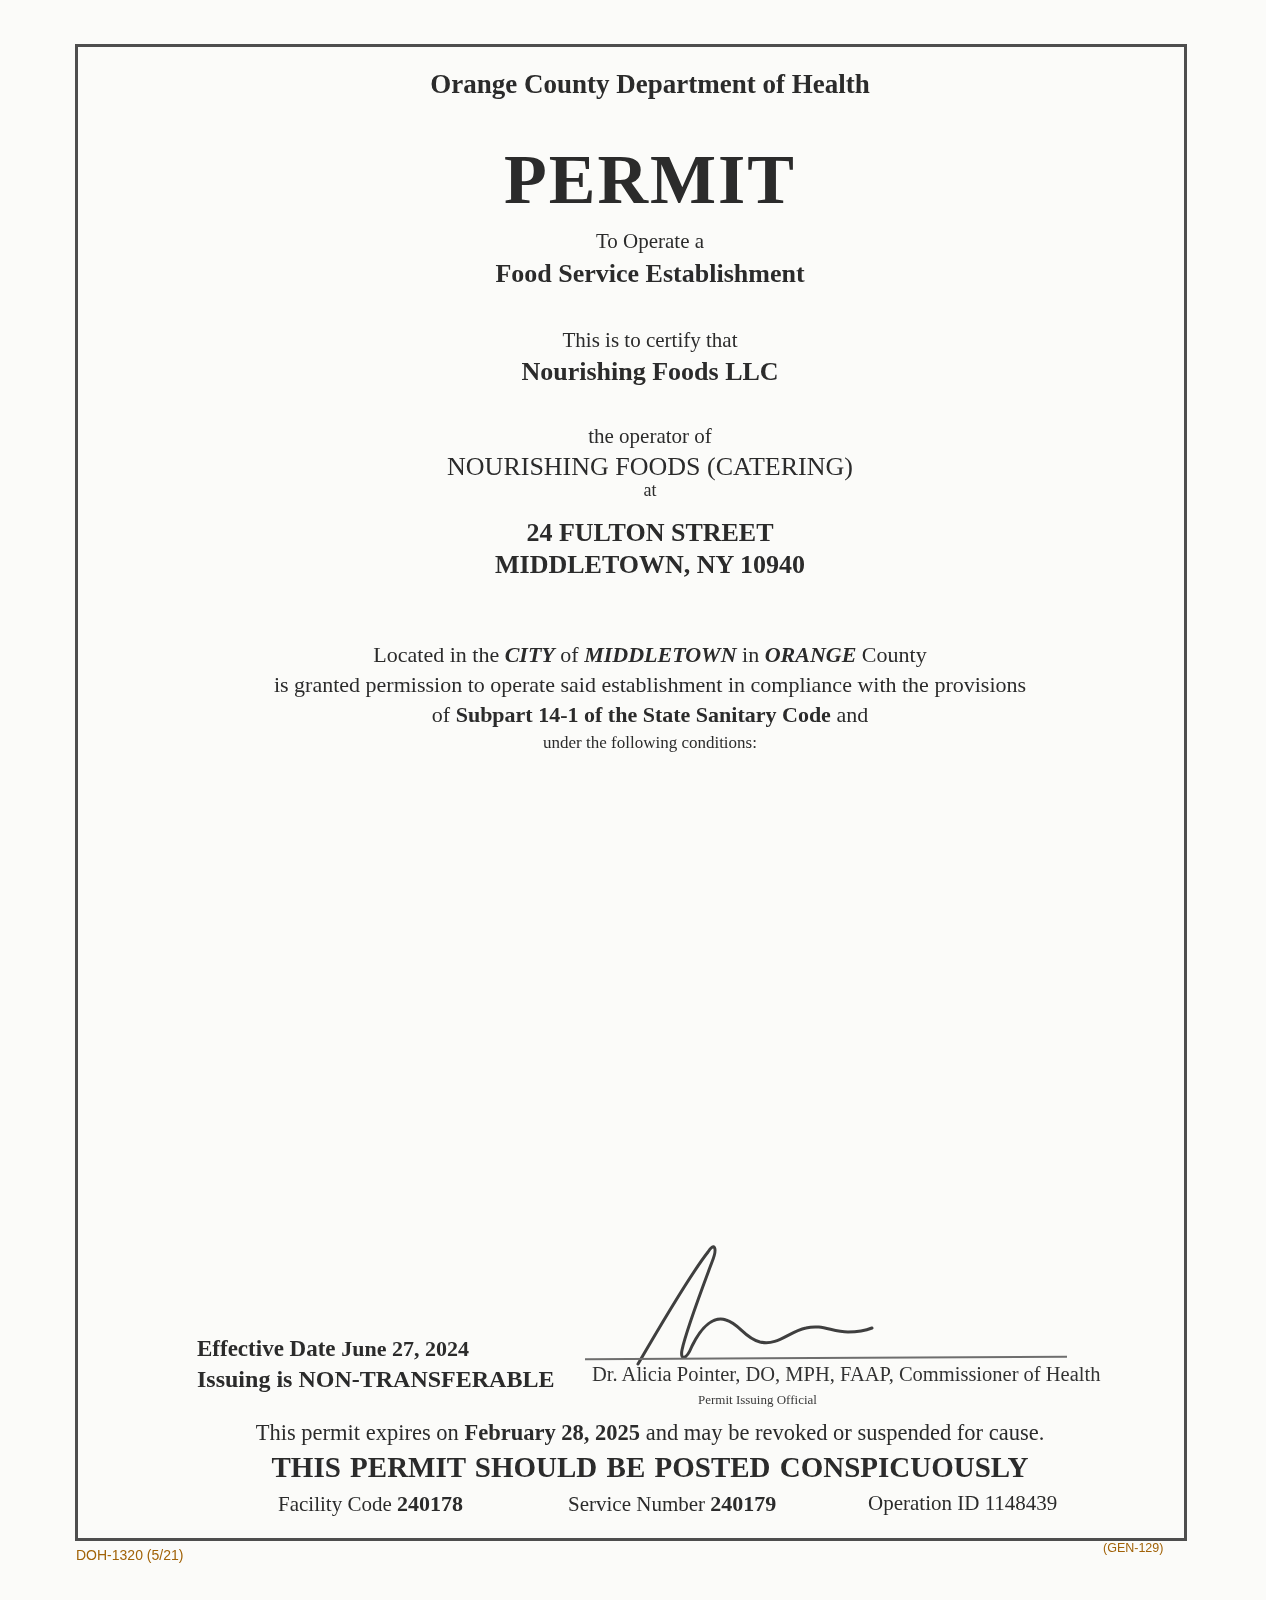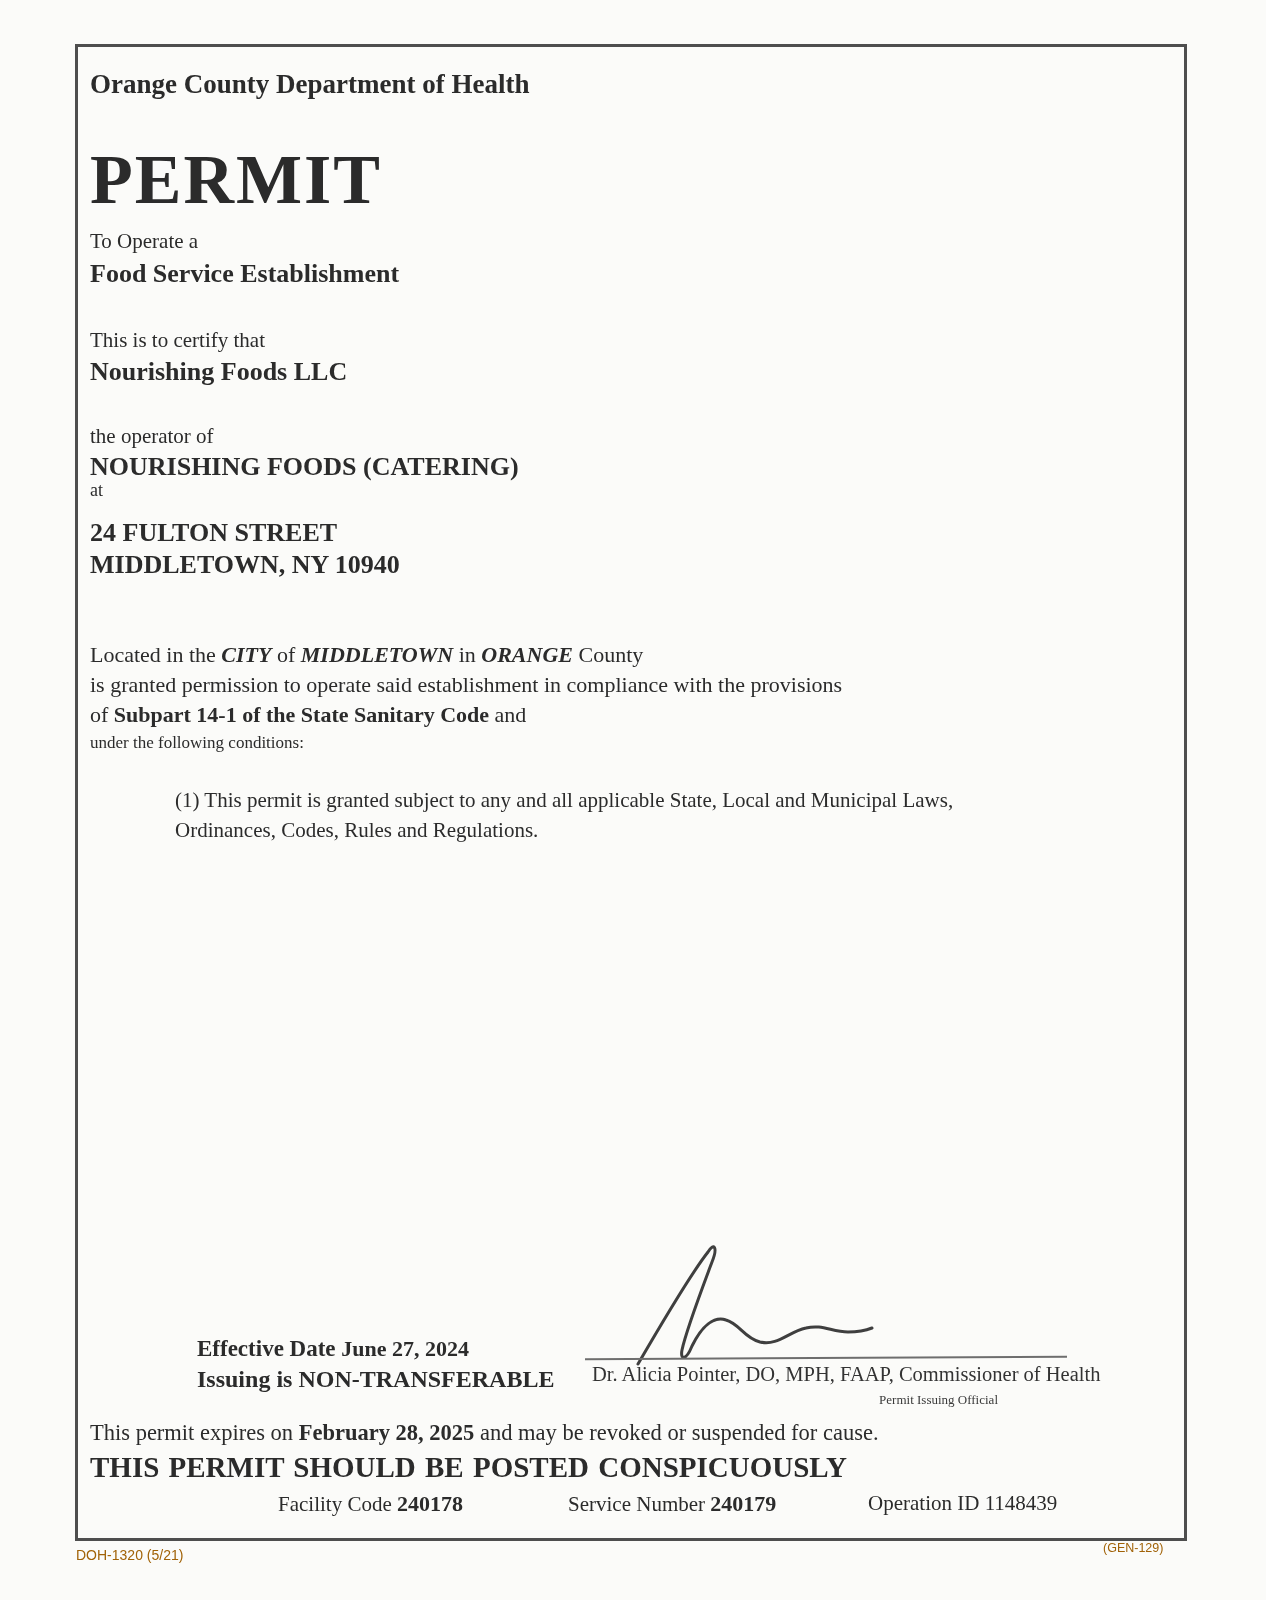--- a/index.html
+++ b/index.html
@@ -10,49 +10,49 @@
     color:#2b2b2b;
     overflow:hidden;
   }
   .sheet{position:absolute;inset:0;}
   .frame{
     position:absolute;left:75px;top:44px;width:1112px;height:1497px;
     border:3px solid #4e4e4e;
     box-sizing:border-box;
   }
   
-  .c{position:absolute;left:90px;width:1120px;line-height:1.25;}
+  .c{position:absolute;left:90px;width:1120px;text-align:center;line-height:1.25;}
   .agency{top:68px;font-size:27px;font-weight:bold;}
   .doc-title{top:136px;font-size:70px;font-weight:bold;letter-spacing:2px;}
   .sub1{top:228px;font-size:21px;}
   .sub2{top:258px;font-size:26px;font-weight:bold;}
   .certify{top:327px;font-size:21px;}
   .holder{top:356px;font-size:26px;font-weight:bold;}
   .operator{top:423px;font-size:21px;}
-  .estname{top:451px;font-size:26px;font-weight:bold;}
+  .estname{top:451px;font-size:26px;font-weight:normal;}
   .atword{top:479px;font-size:18px;font-family:Liberation Serif, serif;}
   .addr1{top:517px;font-size:26px;font-weight:bold;}
   .addr2{top:549px;font-size:26px;font-weight:bold;}
   .located{top:641px;font-size:22px;}
   .located .bi{font-weight:bold;font-style:italic;}
   .granted{top:671px;font-size:22px;}
   .codeline{top:701px;font-size:22px;}
   .codeline .b{font-weight:bold;}
   .condintro{top:732px;font-size:17px;}
   .conditions{
     position:absolute;left:175px;top:786px;width:840px;
     font-size:21px;line-height:1.42;text-align:left;
   }
   .signature-svg{position:absolute;left:628px;top:1236px;}
   .sigline{
     position:absolute;left:585px;top:1357px;width:482px;height:0;
     border-top:2.5px solid #6e6e6e;transform:rotate(-0.3deg);
   }
   .signatory{position:absolute;left:592px;top:1363px;font-size:20.5px;color:#333;white-space:nowrap;}
-  .sigtitle{position:absolute;left:698px;top:1392px;width:300px;text-align:right;font-size:13px;color:#3a3a3a;}
+  .sigtitle{position:absolute;left:698px;top:1392px;width:300px;text-align:left;font-size:13px;color:#3a3a3a;}
   .effective{position:absolute;left:197px;top:1336px;font-size:23px;font-weight:bold;white-space:nowrap;}
   .effective .val{font-size:22px;}
   .nontransfer{position:absolute;left:197px;top:1366px;font-size:24px;font-weight:bold;white-space:nowrap;}
   .expires{top:1419px;font-size:22.5px;}
   .expires .b{font-weight:bold;}
   .posted{top:1449px;font-size:29px;font-weight:bold;word-spacing:2px;}
   .codesrow{position:absolute;left:0;top:1491px;width:1266px;font-size:21px;}
   .codegroup{position:absolute;white-space:nowrap;}
   .codegroup .v{font-weight:bold;font-size:22px;}
   .codegroup.g1{left:278px;}
@@ -92,21 +92,20 @@
     <span>County</span>
   </div>
   <div class="c granted">is granted permission to operate said establishment in compliance with the provisions</div>
   <div class="c codeline">
     <span>of</span>
     <span class="b">Subpart 14-1 of the State Sanitary Code</span>
     <span>and</span>
   </div>
   <div class="c condintro">under the following conditions:</div>
 
-  <div class="conditions">(1)  This permit is granted subject to any and all applicable State, Local and Municipal Laws, Ordinances, Codes, Rules and Regulations.</div>
 
   <svg class="signature-svg" width="250" height="135" viewBox="0 0 250 135">
     <path d="M 10 128
              C 35 85, 65 35, 80 16
              C 86 6, 90 11, 84 26
              C 72 58, 58 95, 54 114
              C 52 124, 58 125, 64 110
              C 74 90, 86 80, 98 84
              C 112 88, 116 102, 132 106
              C 150 110, 160 96, 178 92

